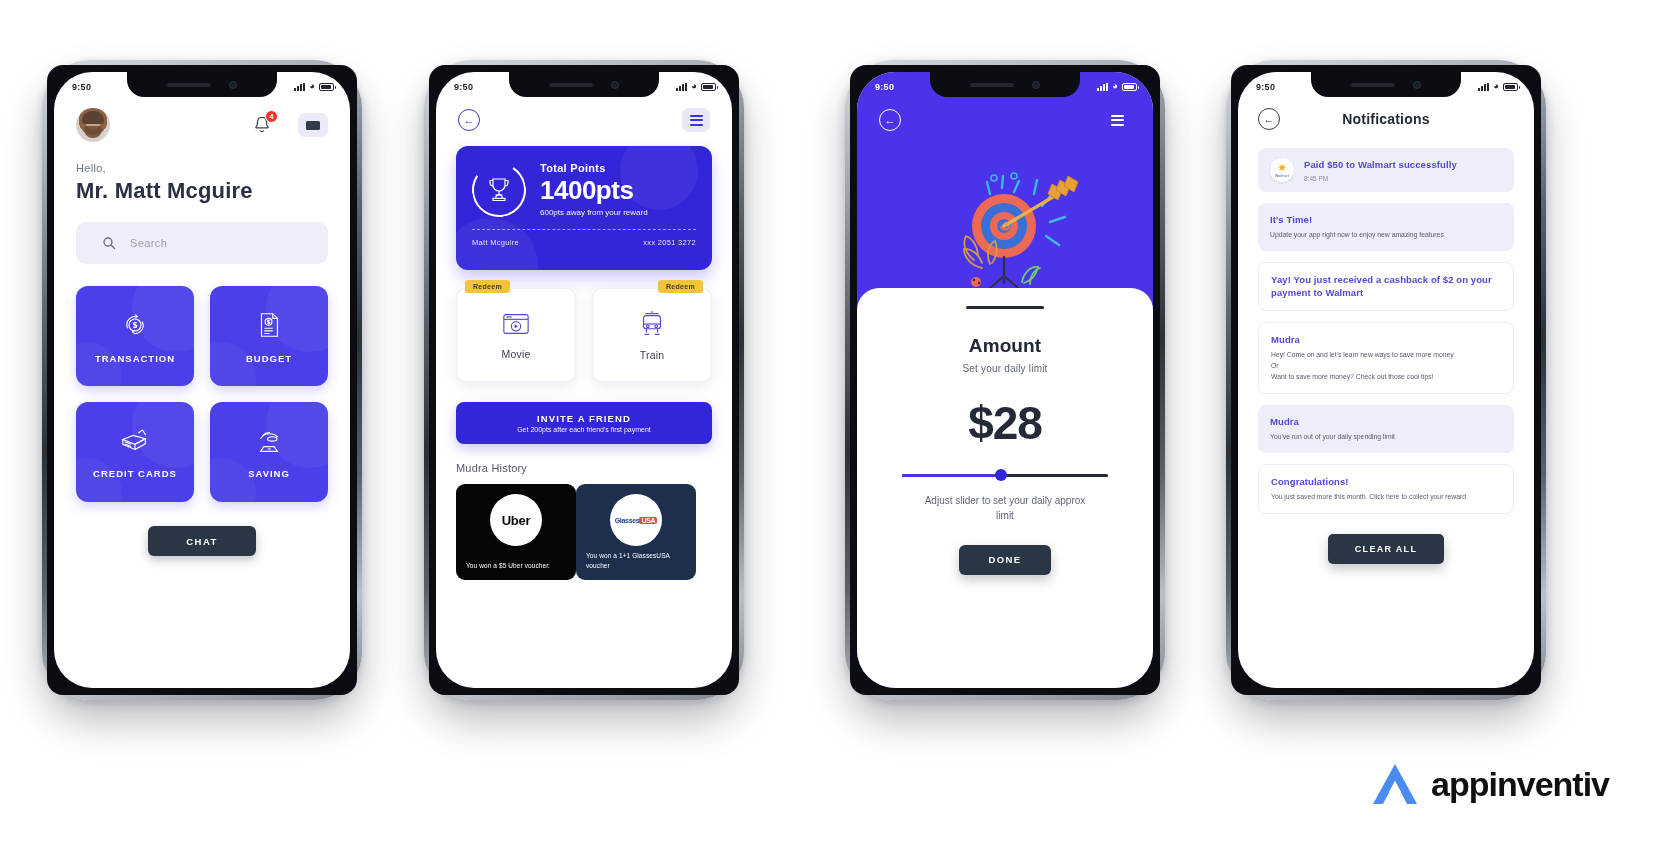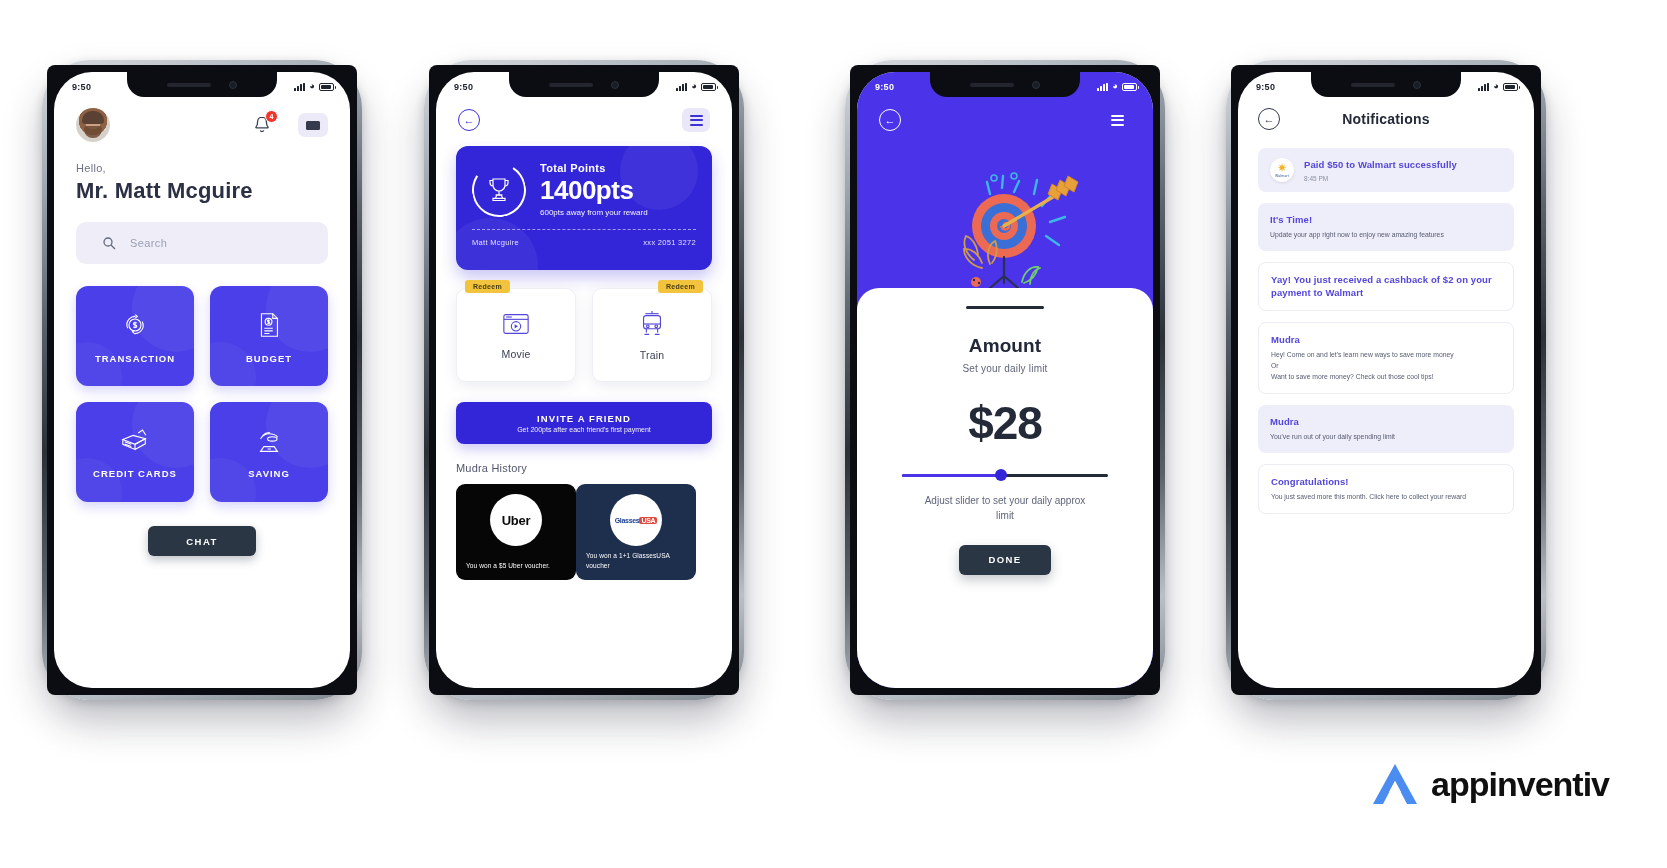--- a/index.html
+++ b/index.html
@@ -15,21 +15,21 @@
   .phone {
     position: absolute;
     width: 320px; height: 640px;
     border-radius: 48px;
     background: linear-gradient(160deg,#d9dde2 0%,#9ba3ac 18%,#5c646d 34%,#2c3138 52%,#5a6169 70%,#b9c0c7 86%,#7d858e 100%);
     padding: 5px;
     box-shadow: 0 22px 38px rgba(25,30,45,.28), 0 3px 10px rgba(25,30,45,.18);
   }
   .phone-inner {
     width: 100%; height: 100%;
-    border-radius: 8px;
+    border-radius: 16px;
     background: #0b0d12;
     padding: 7px;
   }
   .screen {
     position: relative;
     width: 100%; height: 100%;
     border-radius: 38px;
     background: #ffffff;
     overflow: hidden;
   }
@@ -624,20 +624,23 @@
             <div class="n-body">You've run out of your daily spending limit</div>
           </div>
 
           <div class="notif plain">
             <div class="n-title">Congratulations!</div>
             <div class="n-body">You just saved more this month. Click here to collect your reward</div>
           </div>
 
         </div>
 
+        <div class="clear-wrap">
+          <div class="clear-btn">CLEAR ALL</div>
+        </div>
       </div>
     </div>
   </div>
 </div>
 
 <div class="brand">
   <svg width="52" height="48" viewBox="0 0 52 48">
     <path d="M26 4 L48 44 L38 44 L26 21 L14 44 L4 44 Z" fill="#4a8cf0"></path>
     <path d="M26 21 L32 32 L20 32 Z" fill="#ffffff"></path>
   </svg>

